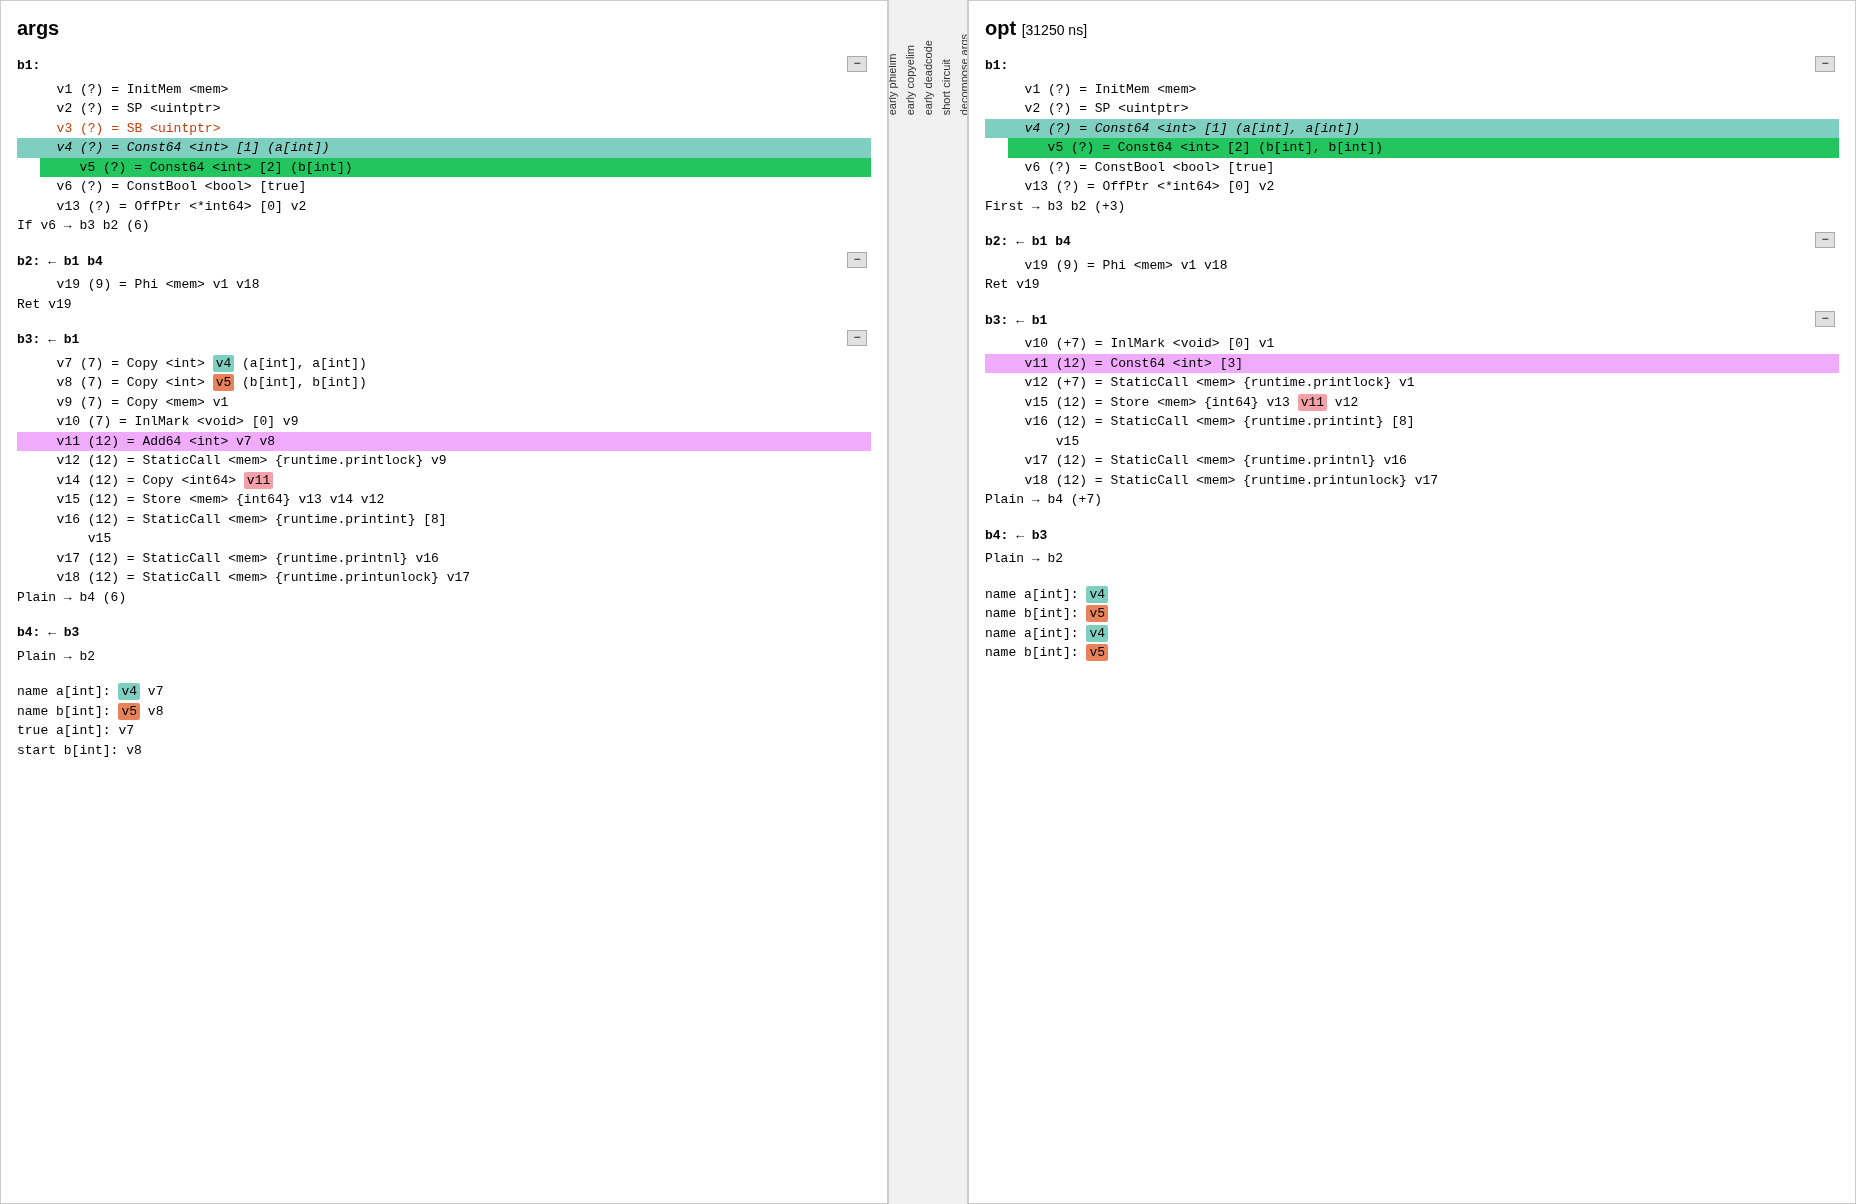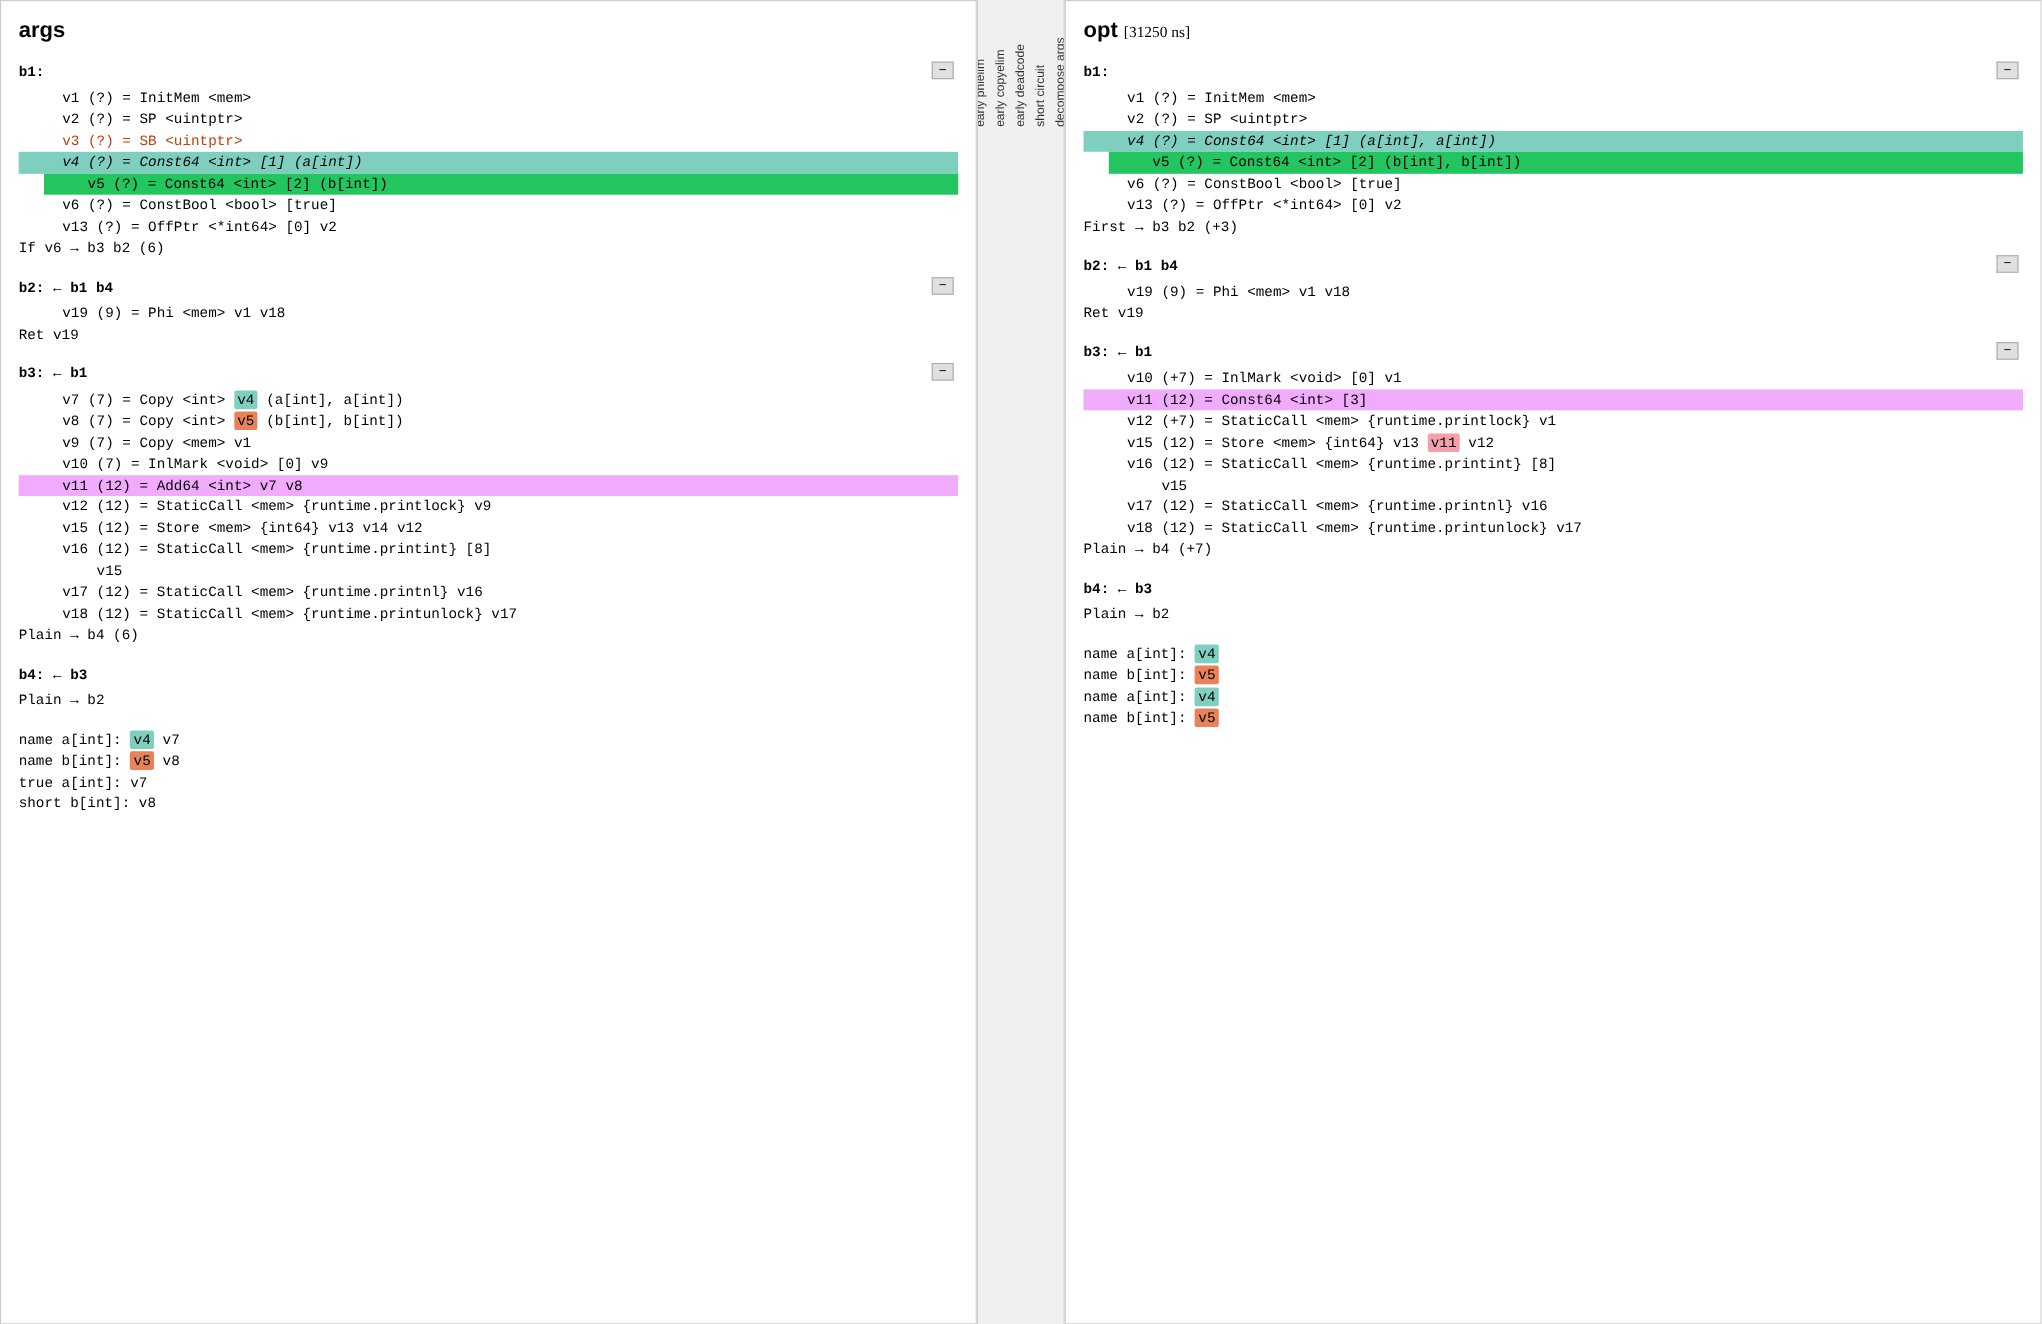--- a/index.html
+++ b/index.html
@@ -23,21 +23,20 @@
     }
     .panel-title {
       font-family: Arial, sans-serif;
       font-size: 20px;
       font-weight: bold;
       margin-bottom: 16px;
     }
     .panel-title span {
       font-weight: normal;
       font-size: 14px;
-      font-family: Liberation Serif, serif;
     }
     .block {
       margin-bottom: 16px;
       position: relative;
     }
     .block-header {
       font-weight: bold;
       margin-bottom: 4px;
     }
     .block-minus {
@@ -134,36 +133,37 @@
     </div>
     <div class="block">
       <div class="block-minus">−</div>
       <div class="block-header plain-line">b3: ← b1</div>
       <div class="code-line">  v7 (7) = Copy &lt;int&gt; <span class="name-badge" style="background:#7ecfc0">v4</span> (a[int], a[int])</div>
       <div class="code-line">  v8 (7) = Copy &lt;int&gt; <span class="name-badge" style="background:#e8825a">v5</span> (b[int], b[int])</div>
       <div class="code-line">  v9 (7) = Copy &lt;mem&gt; v1</div>
       <div class="code-line">  v10 (7) = InlMark &lt;void&gt; [0] v9</div>
       <div class="code-line highlight-pink-full">  v11 (12) = Add64 &lt;int&gt; v7 v8</div>
       <div class="code-line">  v12 (12) = StaticCall &lt;mem&gt; {runtime.printlock} v9</div>
+      <div class="code-line">  v14 (12) = Copy &lt;int64&gt; <span class="name-badge" style="background:#f4a0a8">v11</span></div>
       <div class="code-line">  v15 (12) = Store &lt;mem&gt; {int64} v13 v14 v12</div>
       <div class="code-line">  v16 (12) = StaticCall &lt;mem&gt; {runtime.printint} [8]</div>
       <div class="code-line">      v15</div>
       <div class="code-line">  v17 (12) = StaticCall &lt;mem&gt; {runtime.printnl} v16</div>
       <div class="code-line">  v18 (12) = StaticCall &lt;mem&gt; {runtime.printunlock} v17</div>
       <div class="plain-line">Plain → b4 (6)</div>
     </div>
     <div class="block">
       <div class="block-header plain-line">b4: ← b3</div>
       <div class="plain-line">Plain → b2</div>
     </div>
     <div class="block">
       <div class="plain-line">name a[int]: <span class="name-badge" style="background:#7ecfc0">v4</span> v7</div>
       <div class="plain-line">name b[int]: <span class="name-badge" style="background:#e8825a">v5</span> v8</div>
       <div class="plain-line">true a[int]: v7</div>
-      <div class="plain-line">short b[int]: v8</div>
+      <div class="plain-line">start b[int]: v8</div>
     </div>
   </div>
 
 <div class="middle-bar" id="middle-bar">
   <div class="vertical-labels" id="vlabels">
       <div class="vlabel">early phielim</div>
       <div class="vlabel">early copyelim</div>
       <div class="vlabel">early deadcode</div>
       <div class="vlabel">short circuit</div>
       <div class="vlabel">decompose args</div>

